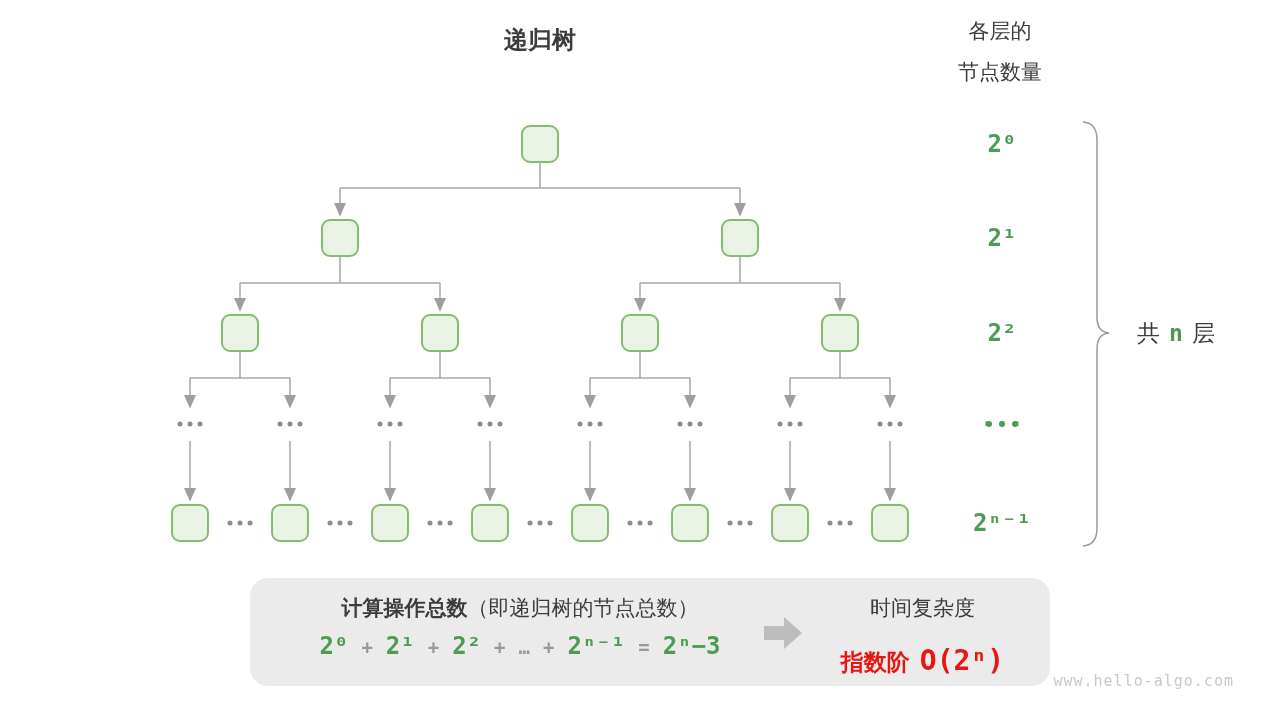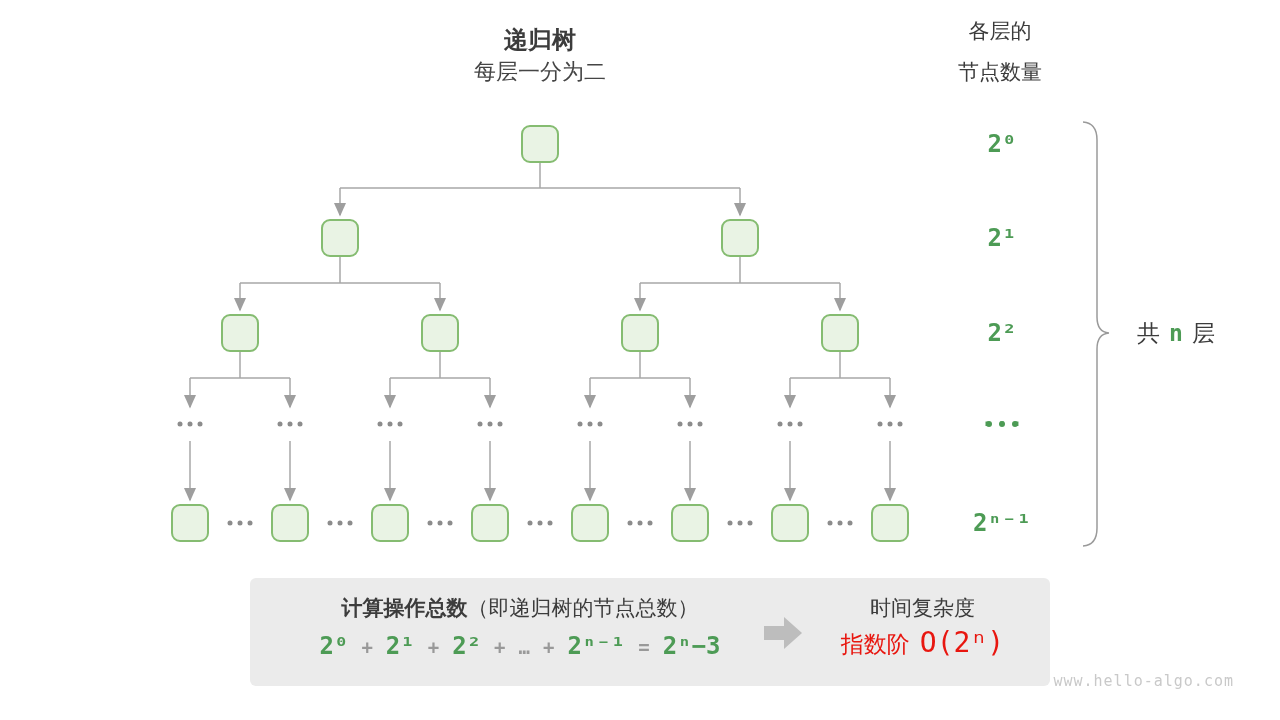--- a/index.html
+++ b/index.html
@@ -25,32 +25,32 @@
   .dots .dot{width:5px;height:5px;border-radius:50%;background:var(--dot-gray);}
   .dots.green-dots{gap:7px;}
   .dots.green-dots .dot{width:6px;height:6px;background:var(--green);}
   .lvl-label{position:absolute;font-family:"DejaVu Sans Mono",monospace;font-weight:bold;
              font-size:24px;color:var(--green);white-space:nowrap;text-align:center;}
   .brace-text{left:1176px;top:333px;display:flex;gap:9px;align-items:baseline;
               font-size:23px;color:var(--dark);white-space:nowrap;}
   .brace-text .nvar{font-family:"DejaVu Sans Mono",monospace;font-weight:bold;color:var(--green);font-size:23px;}
 
   .summary-box{position:absolute;left:250px;top:578px;width:800px;height:108px;
-               background:var(--box-bg);border-radius:6px;}
+               background:var(--box-bg);border-radius:18px;}
   .sum-left{position:absolute;left:20px;top:16px;width:500px;text-align:center;}
   .sum-title{font-size:21px;white-space:nowrap;}
   .sum-title .b{font-weight:bold;}
   .formula{margin-top:10px;display:inline-flex;gap:13px;align-items:baseline;
            font-family:"DejaVu Sans Mono",monospace;font-weight:bold;white-space:nowrap;}
   .formula .tok-green{color:var(--green);font-size:24px;}
   .formula .tok-gray{color:var(--op-gray);font-size:19px;}
   .big-arrow{position:absolute;left:514px;top:39px;}
   .sum-right{position:absolute;left:565px;top:16px;width:215px;text-align:center;}
-  .red-line{margin-top:4px;display:inline-flex;gap:10px;align-items:baseline;color:var(--red);
-            font-weight:normal;white-space:nowrap;}
+  .red-line{margin-top:22px;display:inline-flex;gap:10px;align-items:baseline;color:var(--red);
+            font-weight:bold;white-space:nowrap;}
   .red-line .zh{font-size:23px;}
   .red-line .oo{font-family:"DejaVu Sans Mono",monospace;font-size:28px;}
 
   .watermark{position:absolute;right:46px;top:672px;font-family:"DejaVu Sans Mono",monospace;
              font-size:15px;color:var(--wm-gray);letter-spacing:1px;white-space:nowrap;}
 </style>
 </head>
 <body>
 
 <div class="stage">
@@ -94,21 +94,20 @@
       <path d="M390,441 V500" stroke="#A7A7A7" stroke-width="1.5" fill="none" marker-end="url(#ah)"></path>
       <path d="M490,441 V500" stroke="#A7A7A7" stroke-width="1.5" fill="none" marker-end="url(#ah)"></path>
       <path d="M590,441 V500" stroke="#A7A7A7" stroke-width="1.5" fill="none" marker-end="url(#ah)"></path>
       <path d="M690,441 V500" stroke="#A7A7A7" stroke-width="1.5" fill="none" marker-end="url(#ah)"></path>
       <path d="M790,441 V500" stroke="#A7A7A7" stroke-width="1.5" fill="none" marker-end="url(#ah)"></path>
       <path d="M890,441 V500" stroke="#A7A7A7" stroke-width="1.5" fill="none" marker-end="url(#ah)"></path>
       <path d="M1083,122 Q1097,123 1097,140 L1097,317 Q1097,332 1109,333 Q1097,334 1097,349 L1097,528 Q1097,545 1083,546" stroke="#9A9A9A" stroke-width="1.5" fill="none"></path>
     </svg>
 
   <div class="abs ctr tree-title">递归树</div>
-  <div class="abs ctr tree-subtitle">每层一分为二</div>
   <div class="abs ctr right-hd1">各层的</div>
   <div class="abs ctr right-hd2">节点数量</div>
 
   <div id="nodes-layer">
       <div class="tnode" style="left: 521px; top: 125px;"></div>
       <div class="tnode" style="left: 321px; top: 219px;"></div>
       <div class="tnode" style="left: 721px; top: 219px;"></div>
       <div class="tnode" style="left: 221px; top: 314px;"></div>
       <div class="tnode" style="left: 421px; top: 314px;"></div>
       <div class="tnode" style="left: 621px; top: 314px;"></div>

